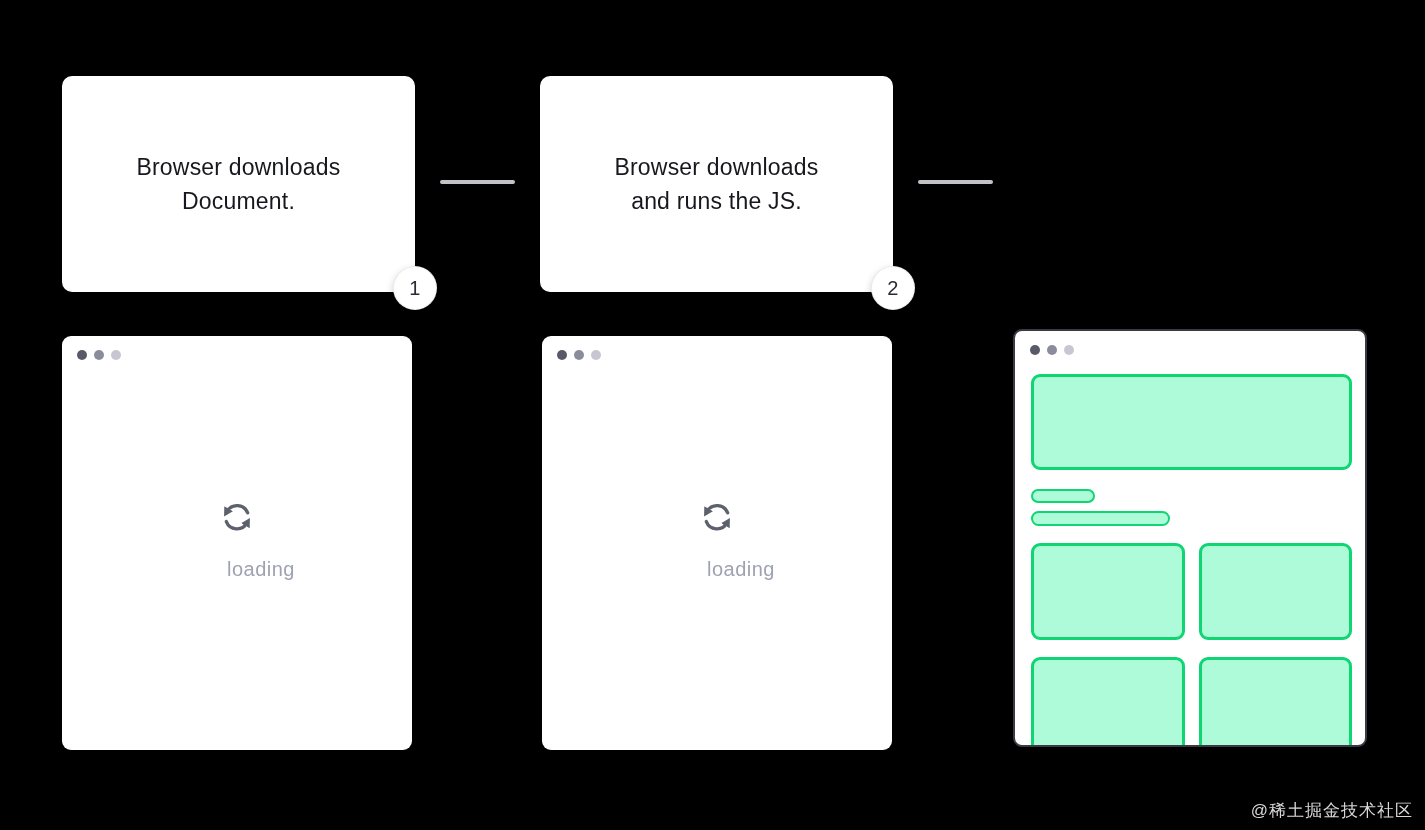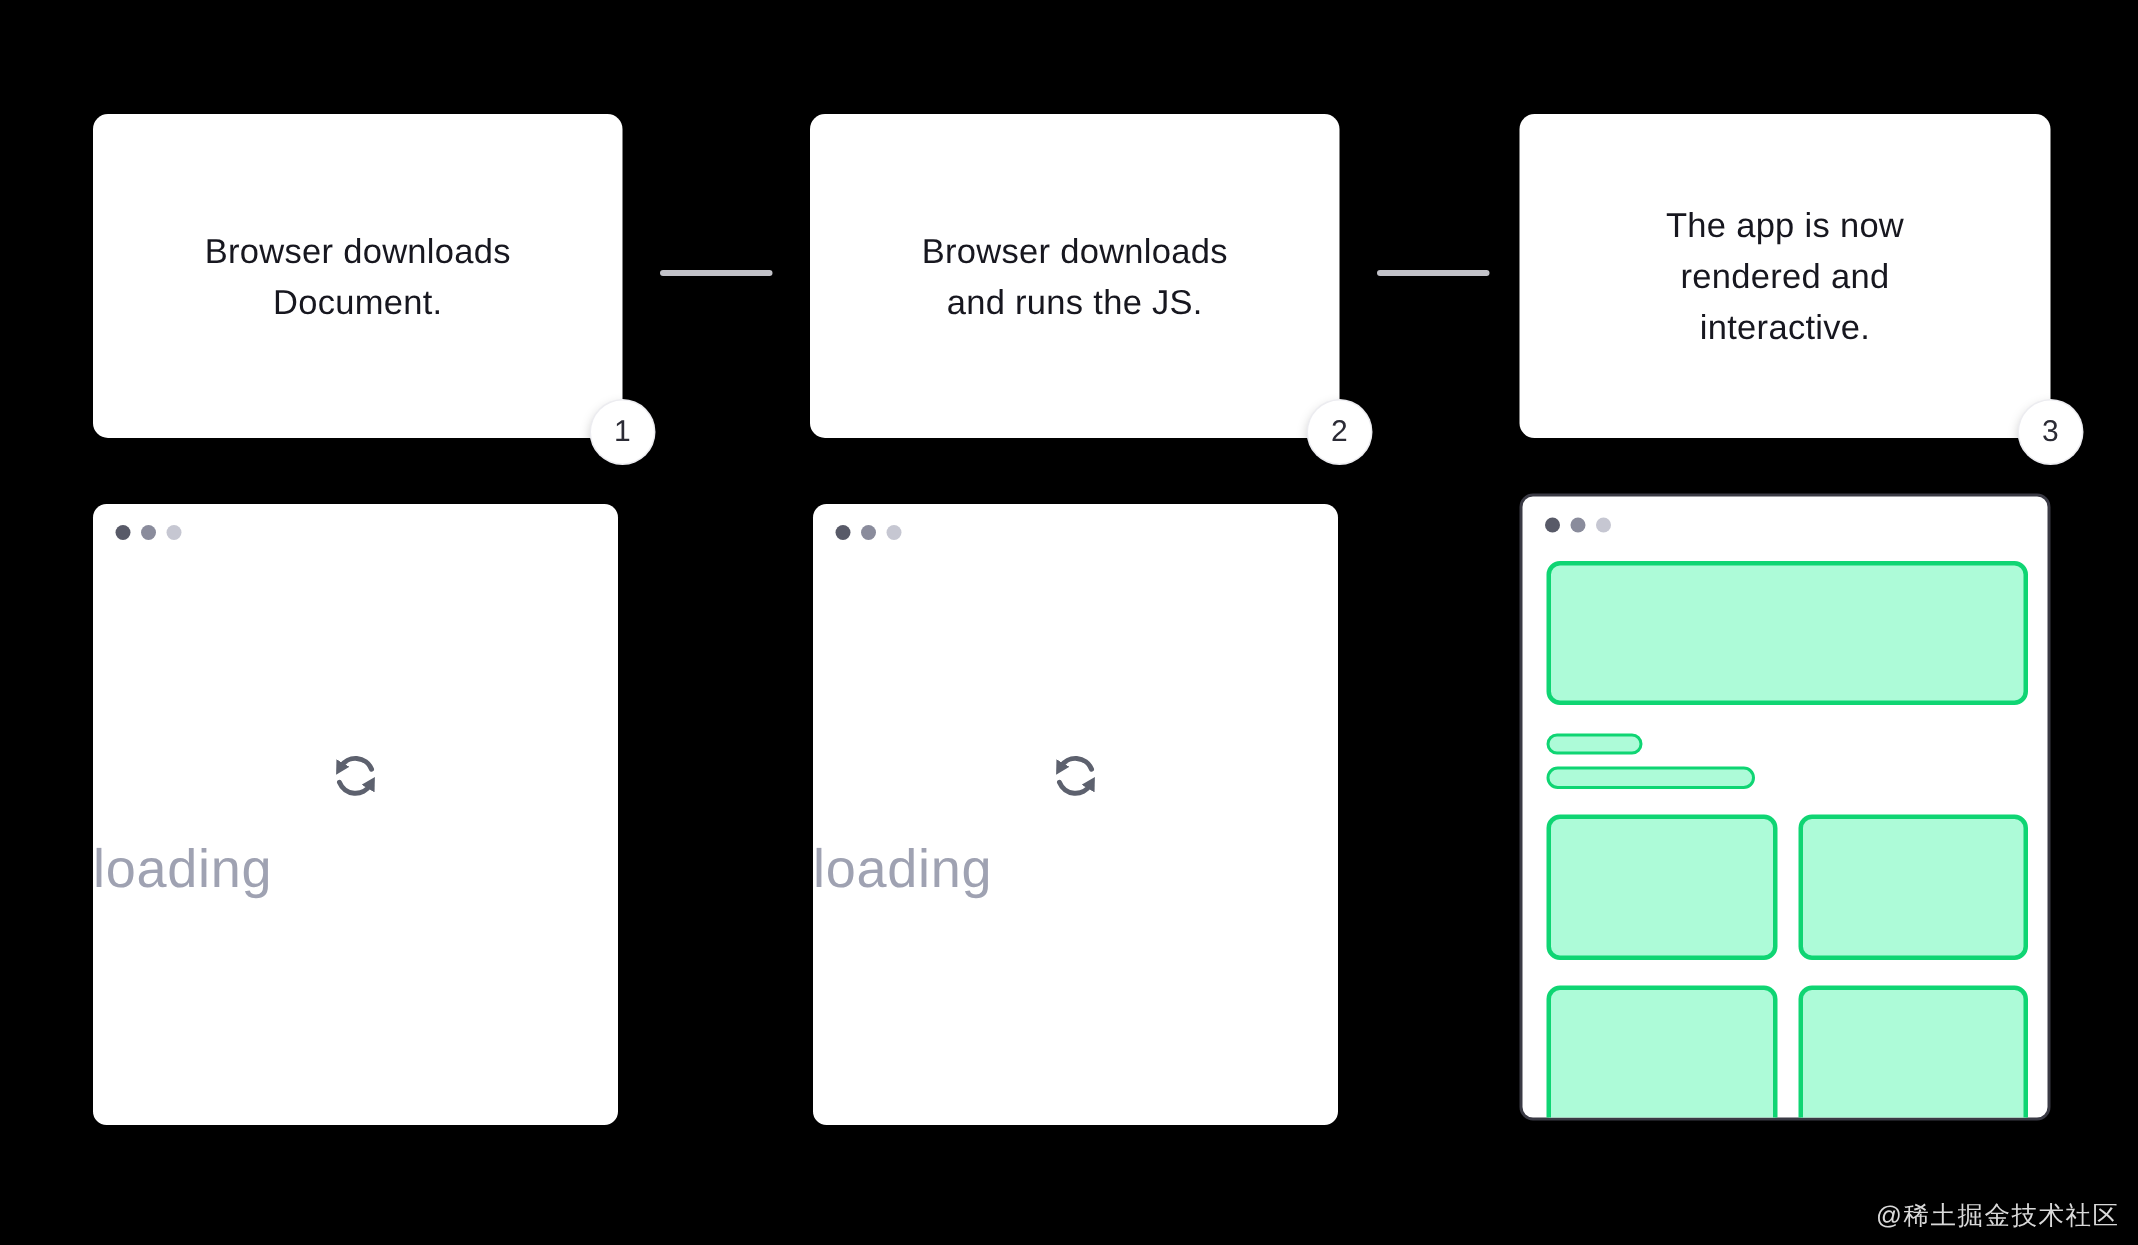--- a/index.html
+++ b/index.html
@@ -105,24 +105,25 @@
     top: 162px;
     width: 38px;
     height: 40px;
     color: var(--sync-icon, #5d616e);
   }
   .loading-label {
     position: absolute;
     top: 222px;
     left: 0;
     width: 100%;
-    text-align: left;
-    font-size: 36px;
+    text-align: center;
+    font-size: 20px;
     letter-spacing: 0.5px;
     color: var(--loading-text, #9fa2b2);
+    padding-left: 24px;
   }
 
   
   .g {
     position: absolute;
     background: var(--green-fill, #adfbd8);
     border: 3px solid var(--green-border, #0fd573);
     box-sizing: border-box;
   }
   .g.hero   { left: 16px; top: 43px;  width: 321px; height: 96px; border-radius: 9px; }
@@ -157,26 +158,20 @@
   <div class="connector k1"></div>
 
   <div class="card c2">
     <div>Browser downloads</div>
     <div>and runs the JS.</div>
     <div class="badge">2</div>
   </div>
 
   <div class="connector k2"></div>
 
-  <div class="card c3">
-    <div>The app is now</div>
-    <div>rendered and</div>
-    <div>interactive.</div>
-    <div class="badge">3</div>
-  </div>
 
   <div class="window w1">
     <div class="win-dots">
       <i></i>
       <i></i>
       <i></i>
     </div>
     <div class="sync-wrap">
       <svg viewBox="0 0 48 48" width="38" height="40">
         <defs>

